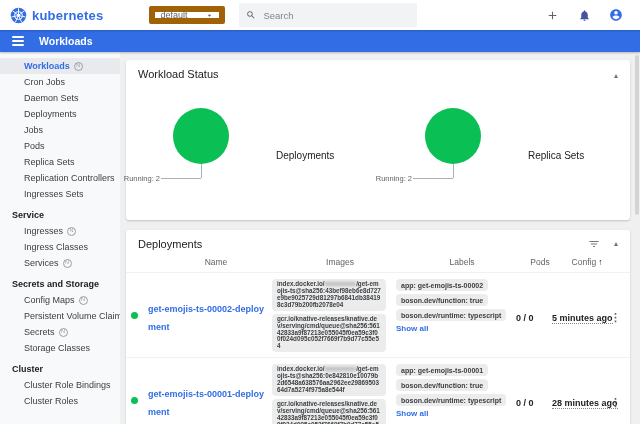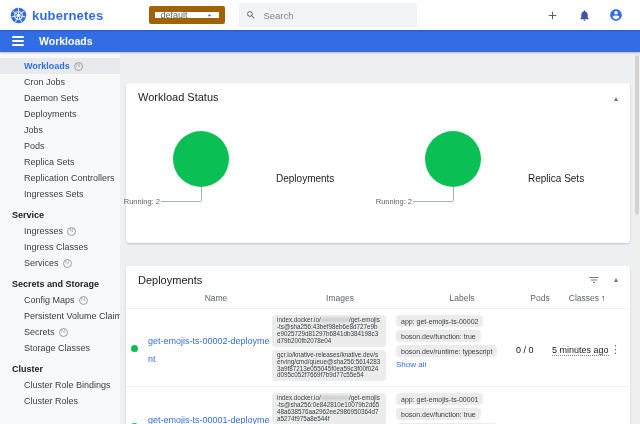--- a/index.html
+++ b/index.html
@@ -39,41 +39,41 @@
                font-size:9px; color:#3c4043; cursor:pointer; white-space:nowrap; }
   .side-item.active { color:#326de6; font-weight:bold; background:#e8eaed; }
   .side-header { height:16px; margin-top:5px; display:flex; align-items:center; padding-left:12px;
                  font-size:9px; font-weight:bold; color:#202124; }
   .ns-badge { width:9px; height:9px; flex:none; border:1px solid #9aa0a6; border-radius:50%;
               color:#9aa0a6; font-size:5.5px; font-weight:normal; display:flex; align-items:center;
               justify-content:center; line-height:1; }
 
   .main { flex:1; padding:8px 4px 0 6px; overflow:hidden; }
   .card { background:#fff; border-radius:3px; box-shadow:0 1px 2px rgba(60,64,67,.25); }
-  .card-head { display:flex; align-items:flex-end; padding:8px 12px 2px;margin-top:23px; }
+  .card-head { display:flex; align-items:flex-end; padding:8px 12px 2px; }
   .card-title { font-size:11px; color:#202124; }
   .head-icons { margin-left:auto; display:flex; align-items:center; gap:14px; }
   .collapse-caret { color:#757575; font-size:8px; cursor:pointer; line-height:1; }
 
   
   .card-status { height:160px; margin-bottom:10px; }
   .charts-row { display:flex; margin-top:26px; }
   .chart-block { flex:1; display:flex; flex-direction:row; align-items:center; }
   .chart-area { position:relative; width:150px; height:88px; }
   .pie { position:absolute; left:47px; top:0; width:56px; height:56px; border-radius:50%; cursor:pointer; }
   .conn-v { position:absolute; left:75px; top:56px; width:1px; height:14px; background:#a9b2b8; }
   .conn-h { position:absolute; left:35px; top:70px; width:40px; height:1px; background:#a9b2b8; }
   .running-label { position:absolute; right:116px; top:66px; font-size:7.5px; color:#5f6368; white-space:nowrap; }
   .chart-label { font-size:10px; color:#202124; margin-top:6px; }
 
   
   .t-grid { display:grid; grid-template-columns:22px 124px 124px 120px 36px 58px 14px; padding-left:6px; }
   .t-header { height:20px; align-items:center;text-align:center; }
   .t-header > div { font-size:8.5px; color:#5f6368; }
-  .t-row { border-top:1px solid #f1f1f1; padding:3px 0 2px; align-items:center; }
+  .t-row { border-top:1px solid #f1f1f1; padding:3px 0 2px; align-items:center;font-weight:bold; }
   .cell { min-width:0; }
   .cell-top { align-self:start; padding-top:3px; }
   .dot { width:7px; height:7px; border-radius:50%; display:block; margin-left:5px; }
   .name-link { font-size:9px; color:#326de6; text-decoration:none; cursor:pointer; word-break:break-all; padding-right:8px; }
   .chip { background:#ececec; border-radius:4px; padding:2px 5px; font-size:6.3px; line-height:1.1;
           color:#3c4043; word-break:break-all; width:114px; margin-bottom:3px; }
   .label-chip { display:inline-block; background:#ececec; border-radius:4px; padding:2.5px 5px;
                 font-size:7px; color:#3c4043; margin-bottom:3px; white-space:nowrap; }
   .label-col .label-chip { display:table; }
   .show-all { font-size:8px; color:#326de6; cursor:pointer; margin-top:1px; }
@@ -259,21 +259,21 @@
         </span>
       </div>
 
       <div class="t-grid t-header">
         <div></div>
         <div>Name</div>
         <div>Images</div>
         <div>Labels</div>
         <div>Pods</div>
         <div>
-          <span>Classes</span><span class="sort-arrow">↑</span>
+          <span>Config</span><span class="sort-arrow">↑</span>
         </div>
         <div></div>
       </div>
 
       <div>
           <div class="t-grid t-row">
             <div class="cell">
               <span class="dot" style="background: rgb(10, 191, 83);"></span>
             </div>
             <div class="cell"><a class="name-link">get-emojis-ts-00002-deployment</a></div>

